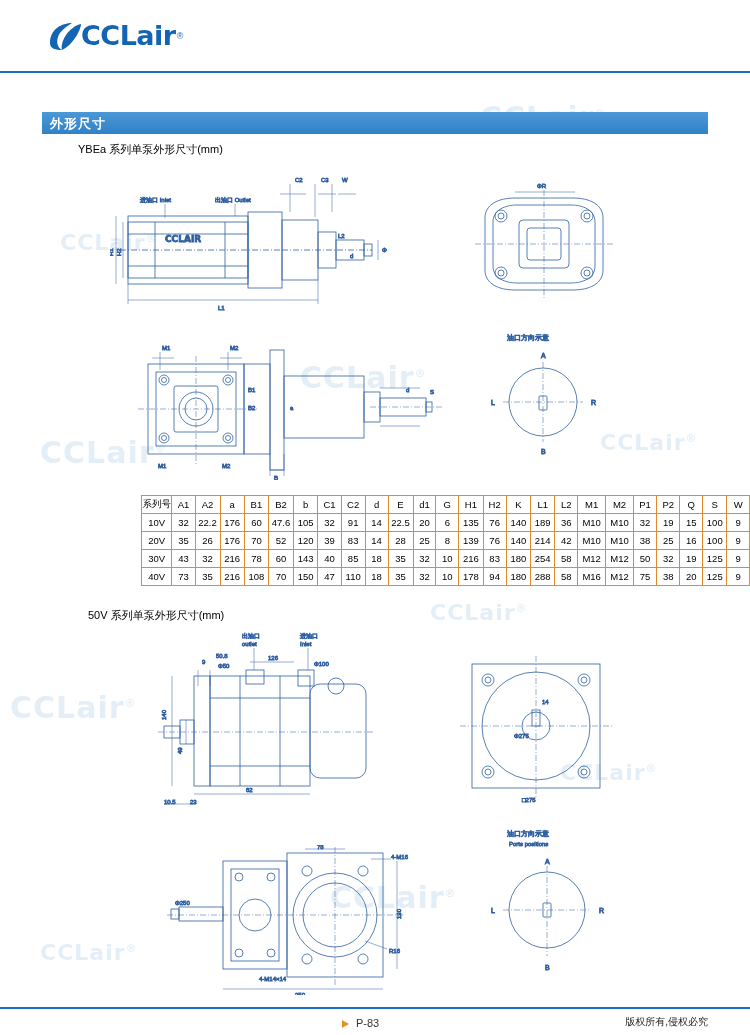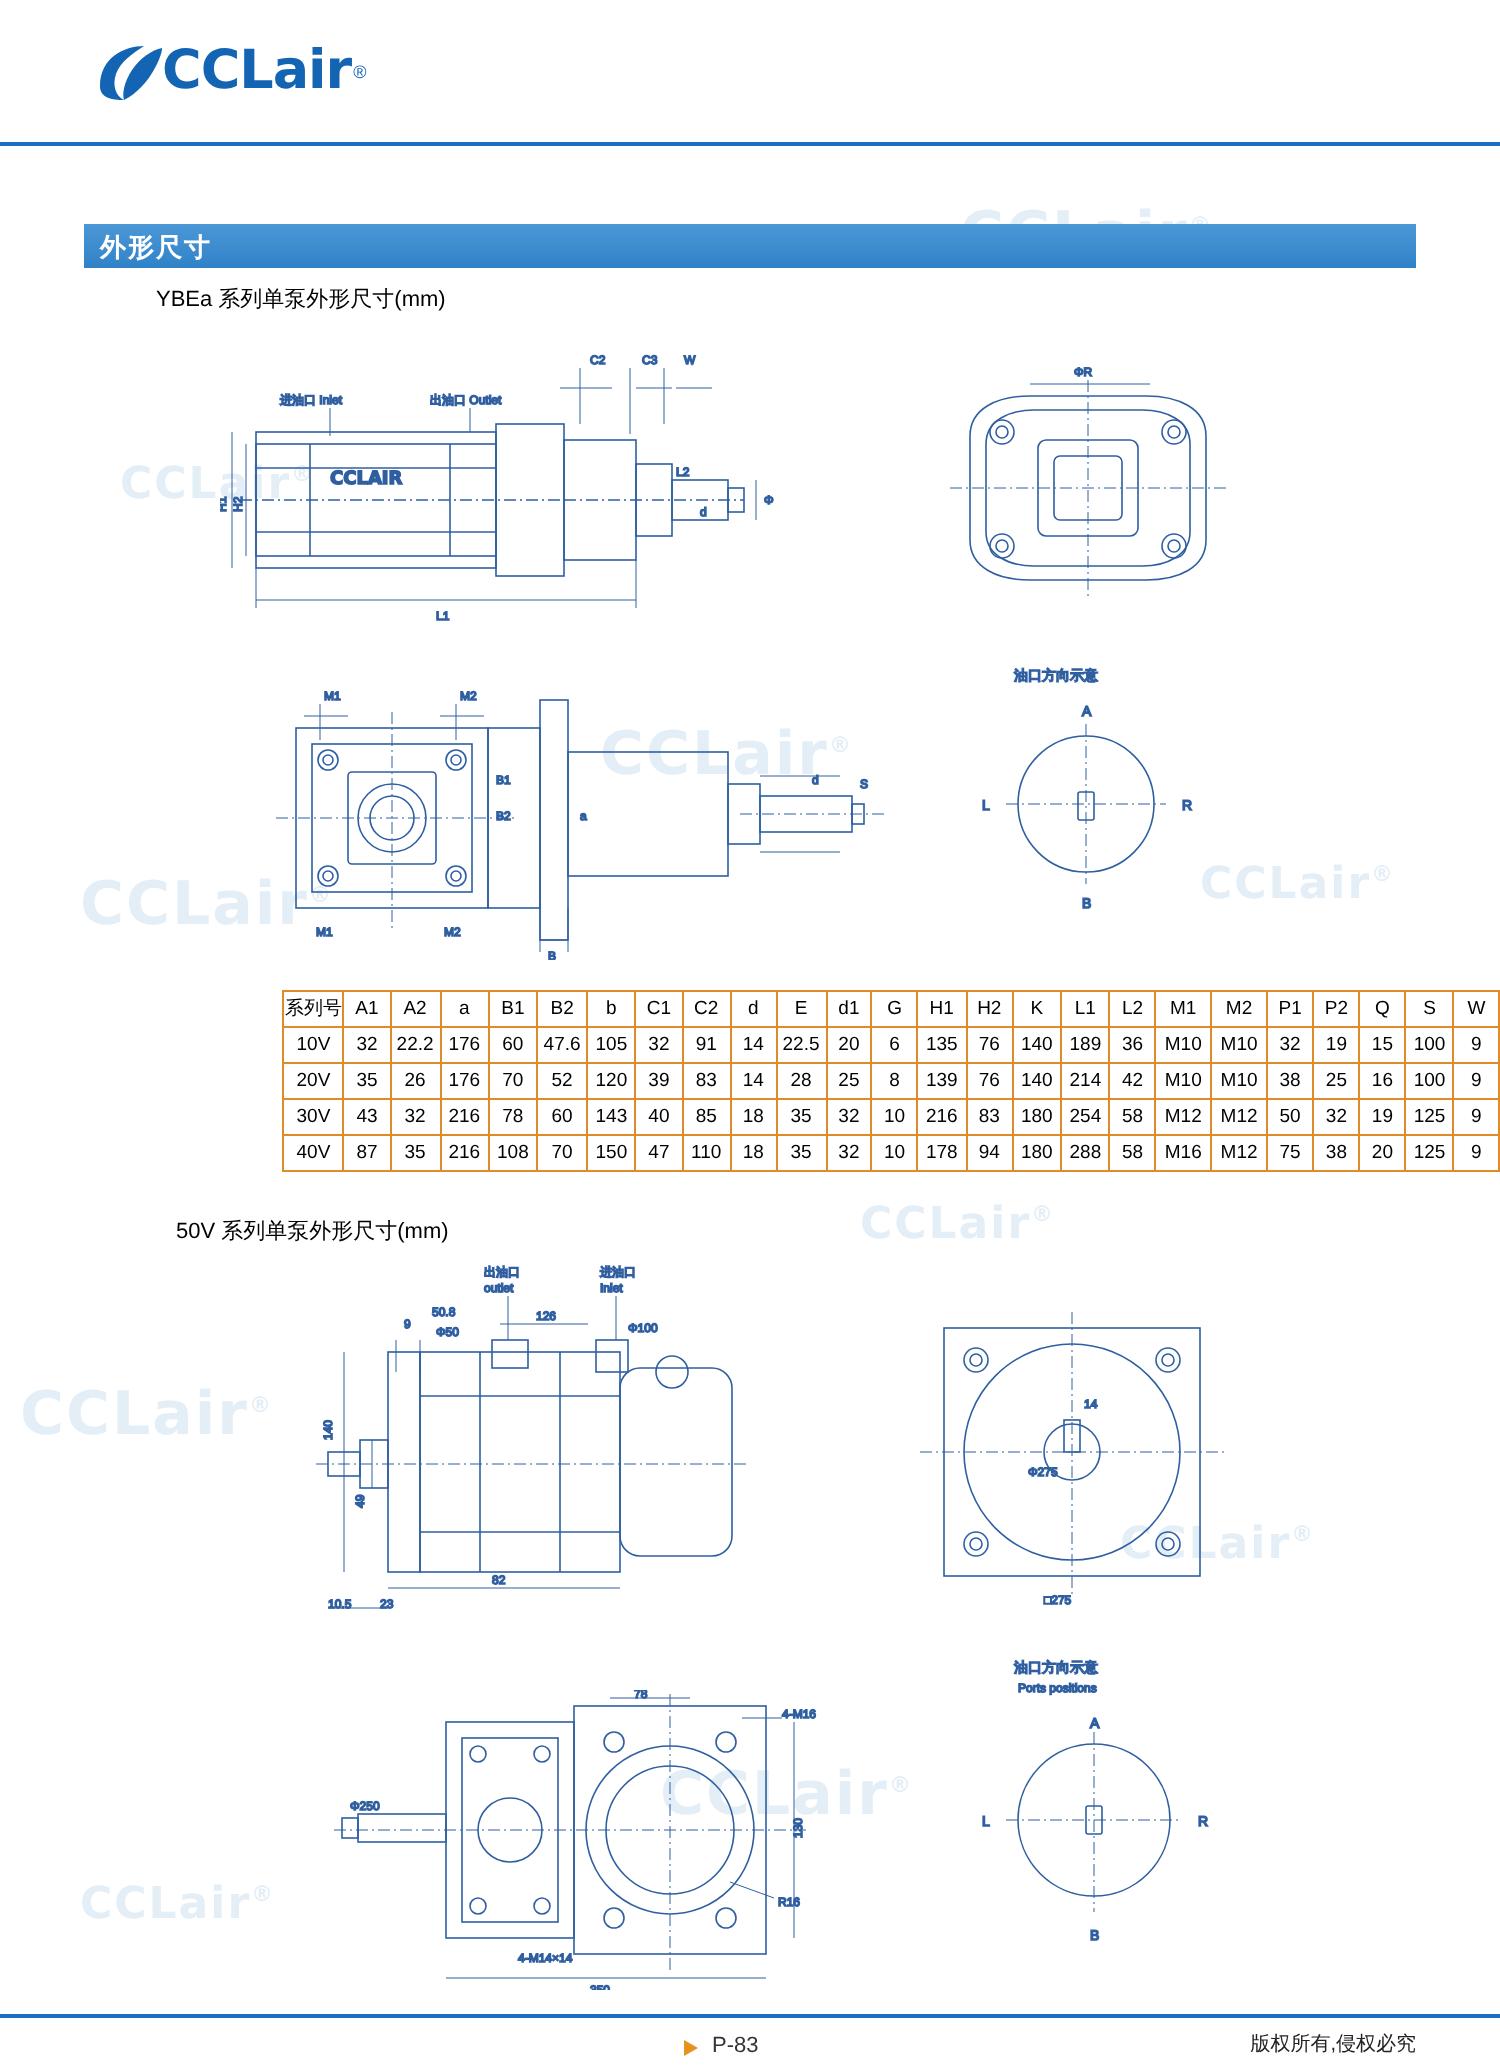--- a/index.html
+++ b/index.html
@@ -477,21 +477,21 @@
       <td class="w-wide">M12</td>
       <td class="w-wide">M12</td>
       <td>50</td>
       <td>32</td>
       <td>19</td>
       <td>125</td>
       <td>9</td>
     </tr>
     <tr>
       <td class="first">40V</td>
-      <td>87</td>
+      <td>73</td>
       <td>35</td>
       <td>216</td>
       <td>108</td>
       <td>70</td>
       <td>150</td>
       <td>47</td>
       <td>110</td>
       <td>18</td>
       <td>35</td>
       <td>32</td>

